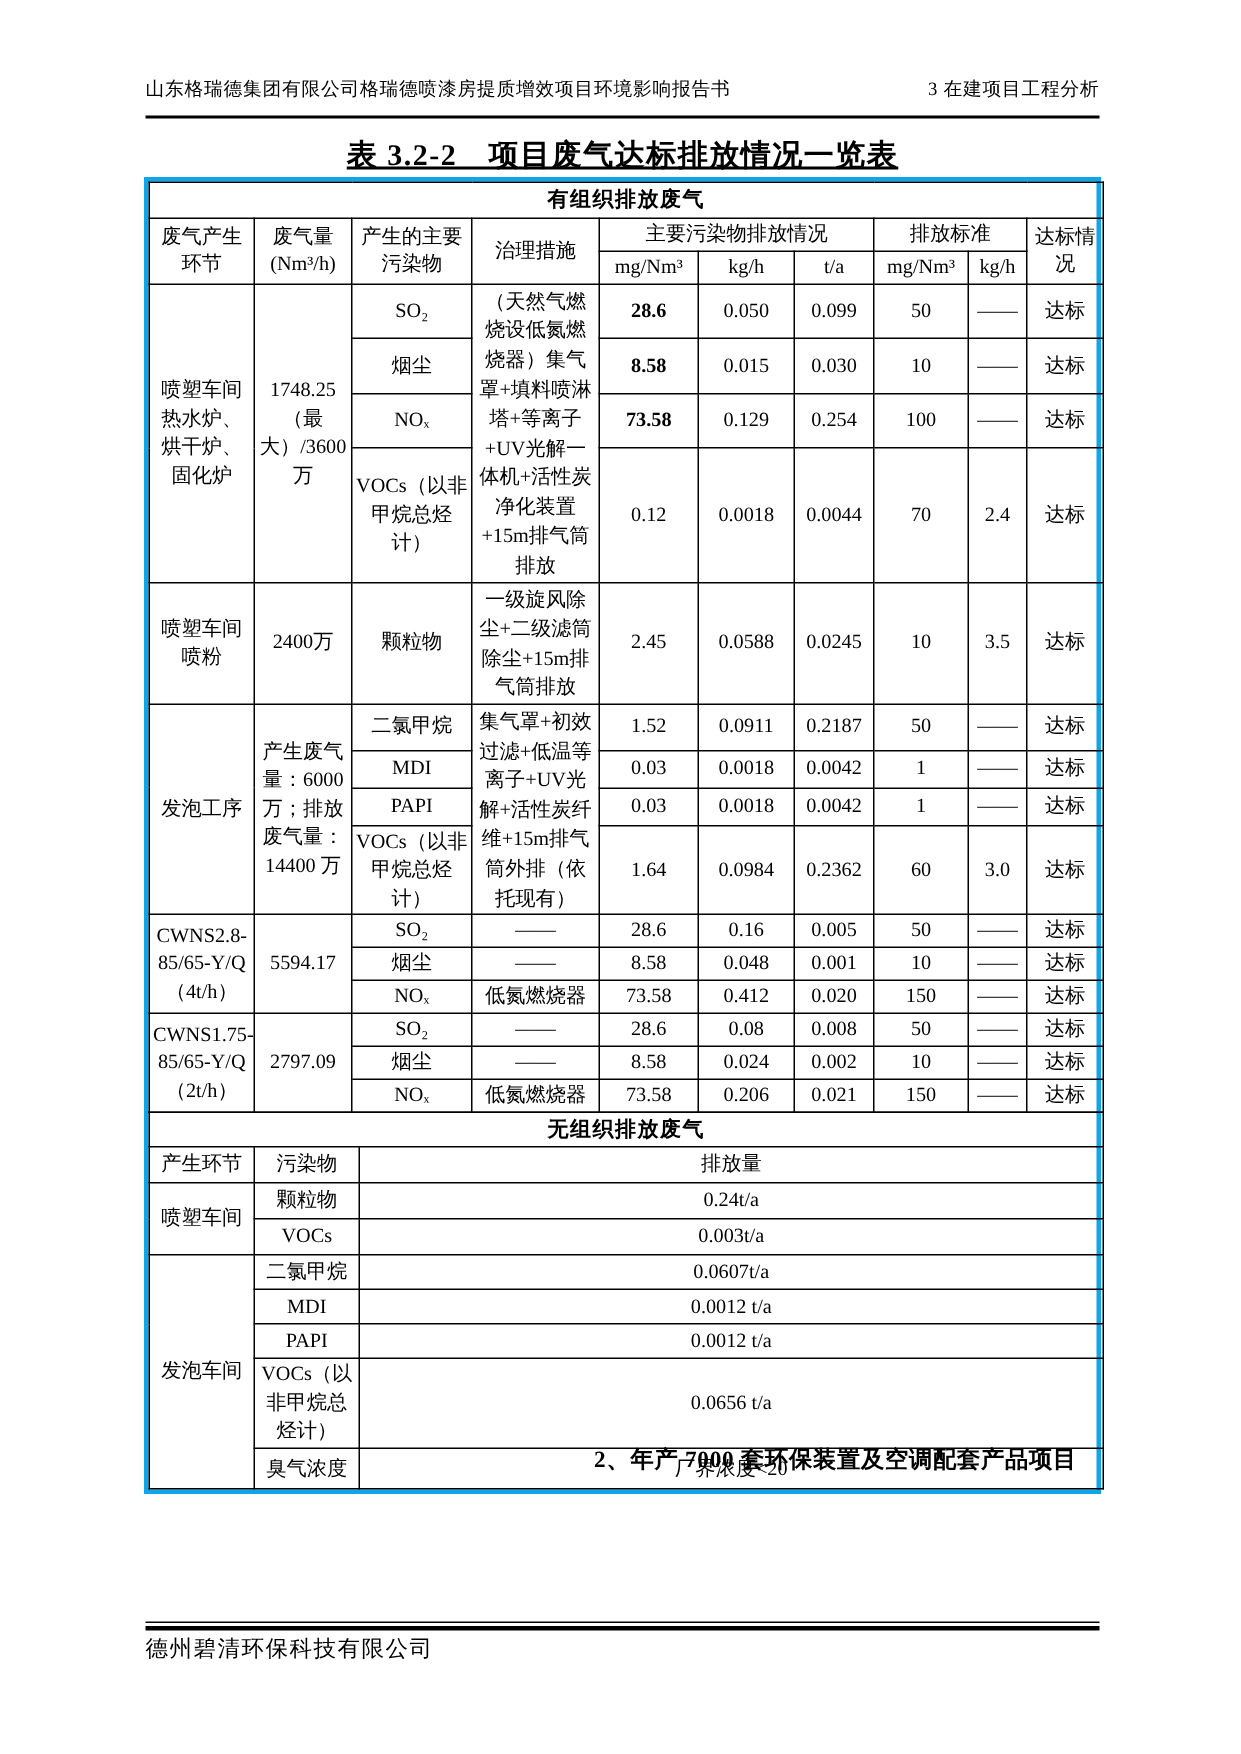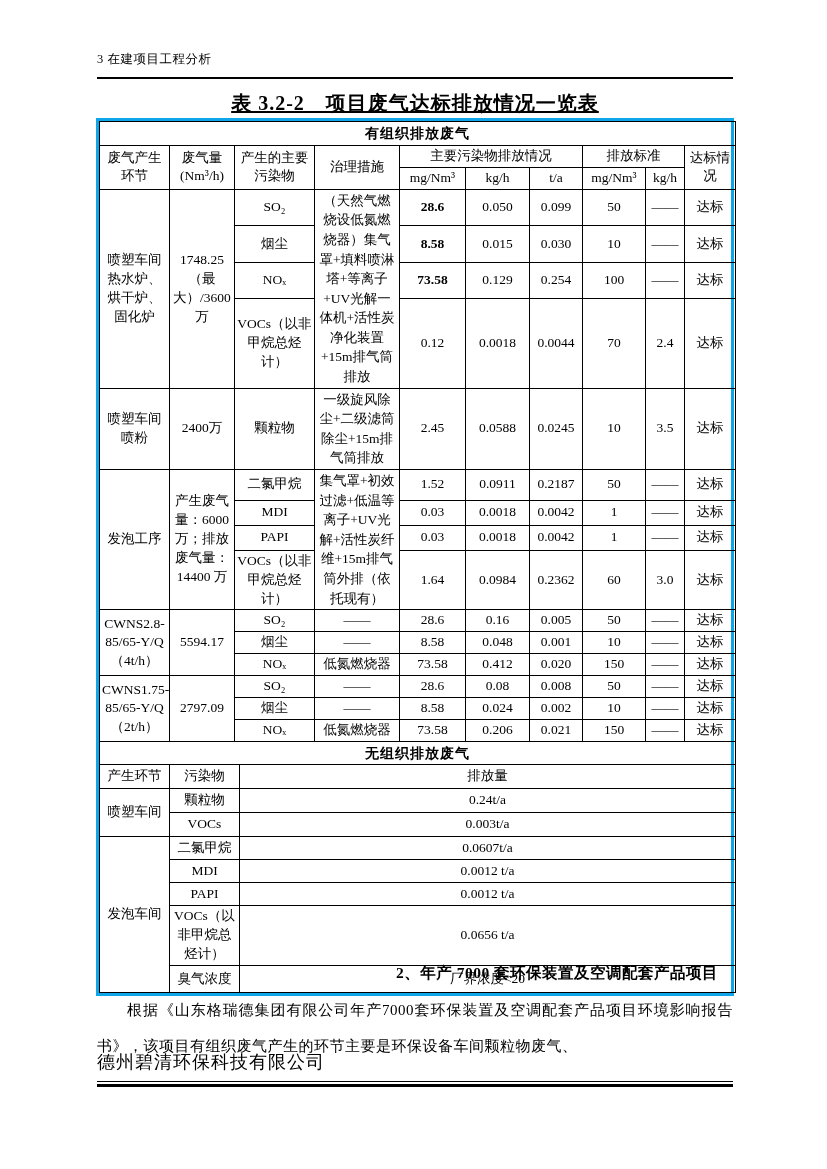--- a/index.html
+++ b/index.html
@@ -47,33 +47,34 @@
     position:absolute; left:97px; top:992px; width:636px;
     font-size:15px; line-height:36px; text-indent:2em; text-align:justify;
     letter-spacing:.5px;
   }
   
   .footer-rule {
     position:absolute; left:97px; width:636px; top:1081px;
     height:6px; border-top:1px solid #000; border-bottom:3px solid #000;
   }
   .footer-row {
-    position:absolute; left:97px; width:636px; top:1050px;
-    font-size:18px; letter-spacing:1px;
+    position:absolute; left:97px; width:636px; top:1090px;
+    font-size:15px; letter-spacing:1px;
   }
   .footer-row .pageno {
     position:absolute; left:0; right:0; text-align:center; letter-spacing:0;
   }
 </style>
 </head>
 <body>
 
 <div class="page">
 
   <div class="running-header">
+    <span>山东格瑞德集团有限公司格瑞德喷漆房提质增效项目环境影响报告书</span>
     <span>3 在建项目工程分析</span>
   </div>
 
   <div class="doc-title">表 3.2-2　项目废气达标排放情况一览表</div>
 
   <div class="tbl-wrap">
 
     <table class="org">
       <colgroup>
         <col style="width:70px">
@@ -312,20 +313,19 @@
         </tr>
         <tr class="h27">
           <td>臭气浓度</td>
           <td>厂界浓度&lt;20</td>
         </tr>
       </tbody>
     </table>
   </div>
 
   <div class="sec2-heading">2、年产 7000 套环保装置及空调配套产品项目</div>
-  <p class="sec2-para">根据《山东格瑞德集团有限公司年产7000套环保装置及空调配套产品项目环境影响报告书》，该项目有组织废气产生的环节主要是环保设备车间颗粒物废气、</p>
 
   <div class="footer-rule"></div>
   <div class="footer-row">
     <span>德州碧清环保科技有限公司</span>
   </div>
 
 </div>
 
 </body></html>

